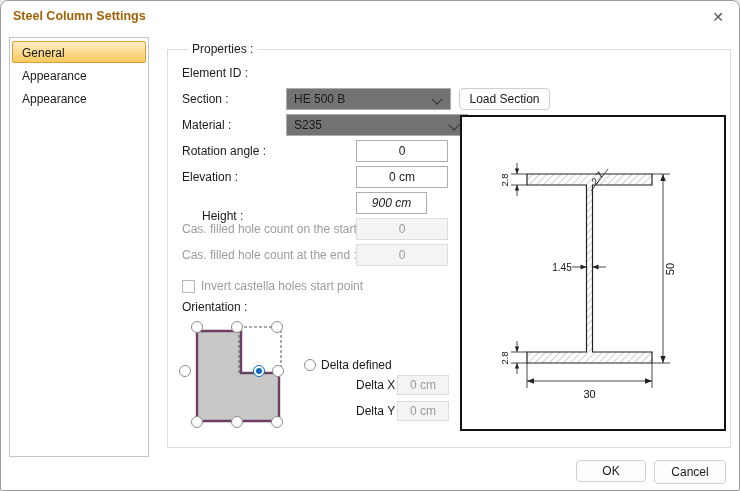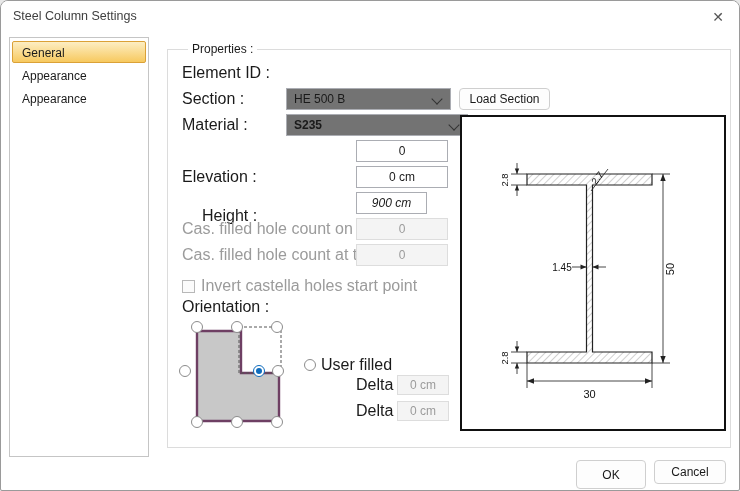--- a/index.html
+++ b/index.html
@@ -1,29 +1,29 @@
 <!DOCTYPE html>
 <html><head>
 <meta charset="utf-8">
 <style>
   html,body{margin:0;padding:0;background:#e8e8e8;font-family:"Liberation Sans",sans-serif;}
   .dialog{position:relative;width:740px;height:491px;background:#ffffff;border:1px solid #9a9a9a;
           border-radius:8px 8px 2px 2px;overflow:hidden;box-sizing:border-box;}
   .titlebar{position:absolute;left:0;top:0;right:0;height:30px;background:#ffffff;}
-  .title{position:absolute;left:12px;top:8px;font-size:12.5px;color:#404040;white-space:nowrap;}
+  .title{position:absolute;left:12px;top:8px;font-size:12.5px;color:#a16207;white-space:nowrap;font-weight:bold;}
   .close-btn{position:absolute;right:10px;top:5px;width:22px;height:22px;border:none;background:transparent;
              font-size:14px;color:#555;line-height:22px;text-align:center;padding:0;cursor:default;}
   .sidebar{position:absolute;left:8px;top:36px;width:140px;height:420px;border:1px solid #c5c5c5;
            background:#fff;box-sizing:border-box;padding-top:2px;}
   .side-item{margin:1px 2px;height:22px;line-height:22px;padding-left:9px;font-size:12px;color:#1a1a1a;
              box-sizing:border-box;border:1px solid transparent;}
   .side-item.selected{background:linear-gradient(180deg,#fdeec3,#f7c95f);border:1px solid #dba137;border-radius:2px;}
   .groupbox{position:absolute;left:166px;top:48px;width:564px;height:399px;border:1px solid #dcdcdc;box-sizing:border-box;}
   .group-label{position:absolute;left:179px;top:41px;background:#fff;padding:0 4px;font-size:12px;color:#1a1a1a;z-index:2;margin-left:8px;}
-  .lbl{position:absolute;font-size:16px;color:#1a1a1a;line-height:22px;white-space:nowrap;}
+  .lbl{position:absolute;font-size:12px;color:#1a1a1a;line-height:22px;white-space:nowrap;}
   .lbl.disabled{color:#9b9b9b;}
   .txt{position:absolute;box-sizing:border-box;height:22px;border:1px solid #abadb3;background:#fff;
        font-family:"Liberation Sans",sans-serif;font-size:12px;text-align:center;padding:0 4px;color:#1a1a1a;}
   .txt:disabled{background:#f4f4f4;border-color:#dddddd;color:#9b9b9b;}
   .combo{position:absolute;box-sizing:border-box;height:22px;border:1px solid #abadb3;background:#737373;}
   .combo .val{position:absolute;left:7px;top:3px;font-size:12px;color:#1a1a1a;white-space:nowrap;}
   .combo .chev{position:absolute;right:9px;top:6px;width:7px;height:7px;border-left:1.4px solid #333;
                border-bottom:1.4px solid #333;transform:rotate(-45deg);}
   .btn{position:absolute;box-sizing:border-box;background:#fdfdfd;border:1px solid #cfcfcf;border-radius:4px;
        font-family:"Liberation Sans",sans-serif;font-size:12px;color:#1a1a1a;text-align:center;padding:0;cursor:default;}
@@ -61,25 +61,26 @@
   <span class="lbl" style="left:181px;top:61px;">Element ID :</span>
 
   <span class="lbl" style="left:181px;top:87px;">Section :</span>
   <div class="combo" style="left:285px;top:87px;width:165px;">
     <span class="val">HE 500 B</span>
     <span class="chev"></span>
   </div>
   <button class="btn" style="left:458px;top:87px;width:91px;height:22px;">Load Section</button>
 
   <span class="lbl" style="left:181px;top:113px;">Material :</span>
-  <div class="combo" style="left:285px;top:113px;width:182px;font-weight:bold;">
+  <div class="combo" style="left:285px;top:113px;width:182px;">
     <span class="val">S235</span>
     <span class="chev"></span>
   </div>
 
+  <span class="lbl" style="left:181px;top:139px;">Rotation angle :</span>
   <input class="txt" style="left: 355px; top: 139px; width: 92px;" type="text" value="0">
 
   <span class="lbl" style="left:181px;top:165px;">Elevation :</span>
   <input class="txt" style="left: 355px; top: 165px; width: 92px;" type="text" value="0 cm">
 
   <span class="lbl" style="left:181px;top:204px;margin-left:20px;">Height :</span>
   <input class="txt" style="left: 355px; top: 191px; width: 71px; font-style: italic;" type="text" value="900 cm">
 
   <span class="lbl disabled" style="left:181px;top:217px;">Cas. filled hole count on the start :</span>
   <input class="txt" style="left: 355px; top: 217px; width: 92px;" type="text" disabled="" value="0">
@@ -101,21 +102,21 @@
   <span class="radio" style="left:230px;top:320px;"></span>
   <span class="radio" style="left:270px;top:320px;"></span>
   <span class="radio" style="left:178px;top:364px;"></span>
   <span class="radio checked" style="left:252px;top:364px;"></span>
   <span class="radio" style="left:271px;top:364px;"></span>
   <span class="radio" style="left:190px;top:415px;"></span>
   <span class="radio" style="left:230px;top:415px;"></span>
   <span class="radio" style="left:270px;top:415px;"></span>
 
   <span class="radio" style="left:303px;top:358px;"></span>
-  <span class="lbl" style="left:320px;top:353px;">User filled</span>
+  <span class="lbl" style="left:320px;top:353px;">Delta defined</span>
 
   <span class="lbl" style="left:355px;top:374px;line-height:20px;">Delta X :</span>
   <input class="txt" style="left: 396px; top: 374px; width: 52px; height: 20px;" type="text" disabled="" value="0 cm">
   <span class="lbl" style="left:355px;top:400px;line-height:20px;">Delta Y :</span>
   <input class="txt" style="left: 396px; top: 400px; width: 52px; height: 20px;" type="text" disabled="" value="0 cm">
 
   <div class="preview">
     <svg width="262" height="312" viewBox="0 0 262 312">
       <defs>
         <pattern id="hatch" width="5" height="5" patternUnits="userSpaceOnUse" patternTransform="rotate(45)">
@@ -166,16 +167,16 @@
 
       <text x="212" y="152" font-size="11" text-anchor="middle" transform="rotate(-90 212 152)">50</text>
       <text x="127.5" y="281" font-size="11" text-anchor="middle">30</text>
       <text x="46" y="63" font-size="9.5" text-anchor="middle" transform="rotate(-90 46 63)">2.8</text>
       <text x="46" y="241" font-size="9.5" text-anchor="middle" transform="rotate(-90 46 241)">2.8</text>
       <text x="138" y="63" font-size="9.5" text-anchor="middle" transform="rotate(-52 138 63)">2.7</text>
       <text x="100" y="154" font-size="10" text-anchor="middle">1.45</text>
     </svg>
   </div>
 
-  <button class="btn" style="left:575px;top:459px;width:70px;height:29px;">OK</button>
+  <button class="btn" style="left:575px;top:459px;width:70px;height:22px;">OK</button>
   <button class="btn" style="left:653px;top:459px;width:72px;height:24px;">Cancel</button>
 
 </div>
 
 </body></html>

